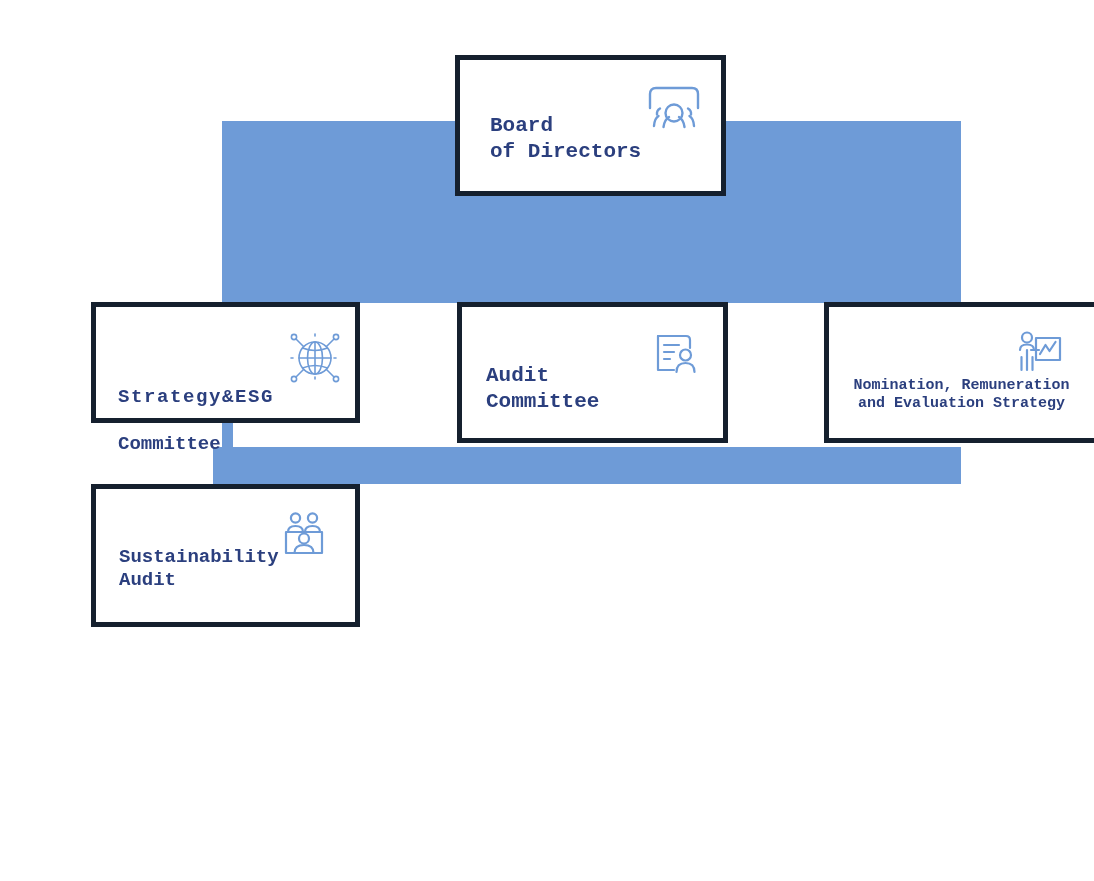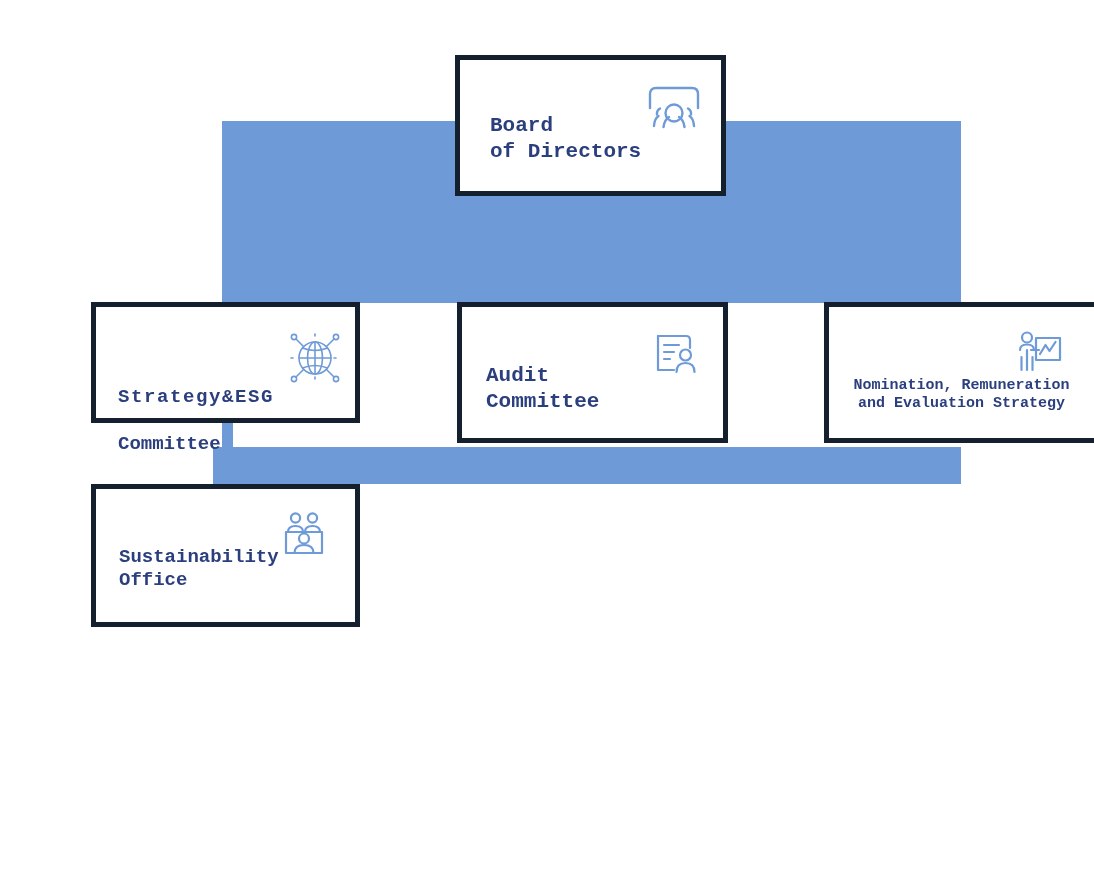--- a/index.html
+++ b/index.html
@@ -258,21 +258,21 @@
           <path d="M21 8 H45 V30 H21 Z"></path>
           <path d="M25 24 L30.5 15 L34.5 21 L40.5 12"></path>
         </svg>
       </div>
     </div>
   </div>
 
   <div class="card" id="card-sustain">
     <div class="card-inner">
       <div class="card-title">Sustainability
-Office</div>
+Audit</div>
       <div class="card-icon" id="icon-sustain">
         <svg width="46" height="50" viewBox="0 0 46 50" fill="none" stroke="#6E9BD7" stroke-width="2.2" stroke-linecap="round" stroke-linejoin="round">
           <circle cx="14.5" cy="7" r="4.6"></circle>
           <circle cx="31.5" cy="7" r="4.6"></circle>
           <path d="M7 21 Q7 15 14.5 15 Q22 15 22 21"></path>
           <path d="M24 21 Q24 15 31.5 15 Q39 15 39 21"></path>
           <path d="M5 21 H41 V42 H5 Z"></path>
           <circle cx="23" cy="27.5" r="5"></circle>
           <path d="M13.5 42 Q13.5 34 23 34 Q32.5 34 32.5 42"></path>
         </svg>

